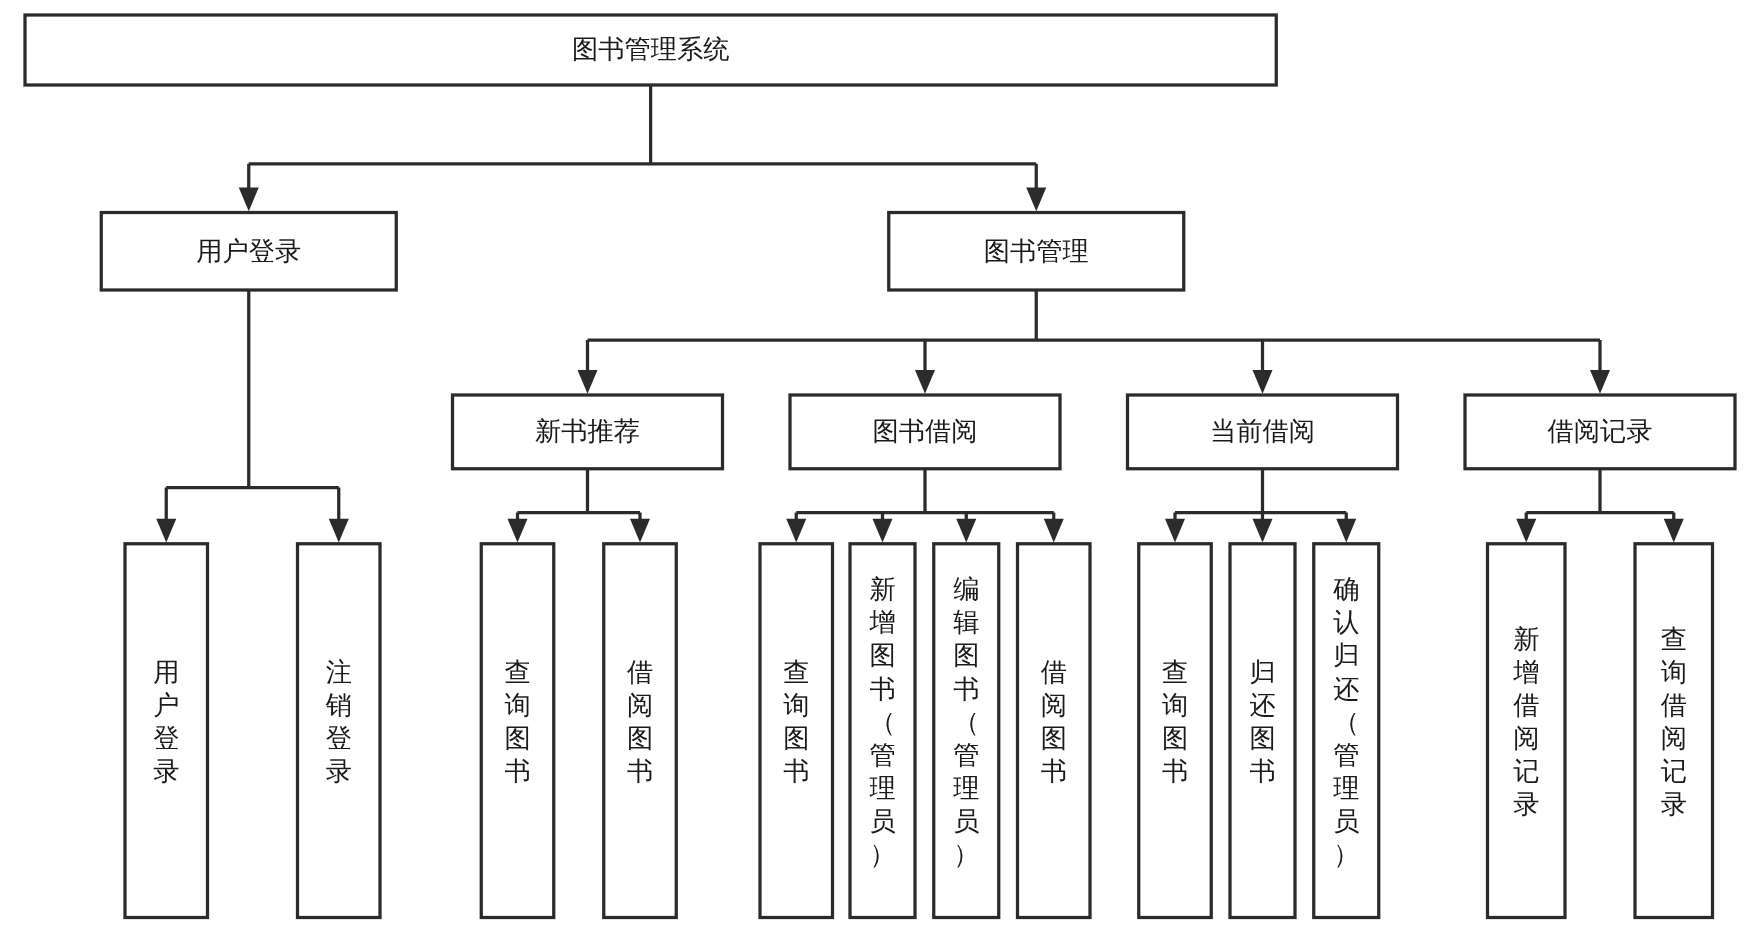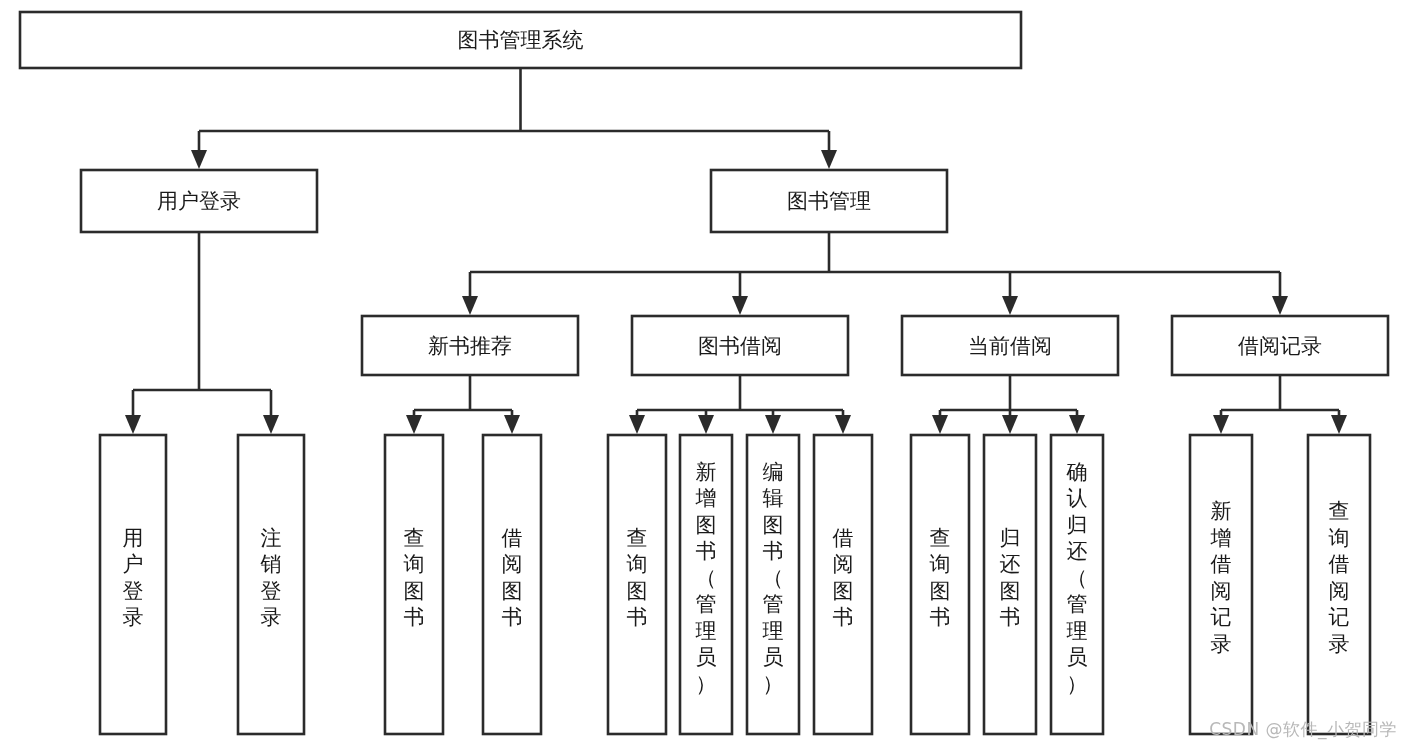--- a/index.html
+++ b/index.html
@@ -204,15 +204,14 @@
           <text x="1221" class="node-label-vertical"><tspan x="1221" y="518.3">新</tspan><tspan x="1221" y="544.8">增</tspan><tspan x="1221" y="571.3">借</tspan><tspan x="1221" y="597.8">阅</tspan><tspan x="1221" y="624.3">记</tspan><tspan x="1221" y="650.8">录</tspan></text>
         </g>
         <g>
           <rect x="1308" y="435" width="62" height="299" class="node-box"></rect>
           <text x="1339" class="node-label-vertical"><tspan x="1339" y="518.3">查</tspan><tspan x="1339" y="544.8">询</tspan><tspan x="1339" y="571.3">借</tspan><tspan x="1339" y="597.8">阅</tspan><tspan x="1339" y="624.3">记</tspan><tspan x="1339" y="650.8">录</tspan></text>
         </g>
       </g>
 
   </svg>
 
-  <div class="watermark">CSDN @软件_小贺同学</div>
 
 </div>
 
 </body></html>

